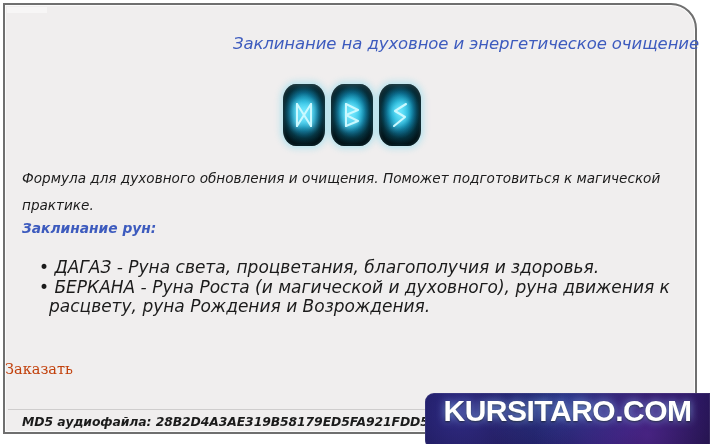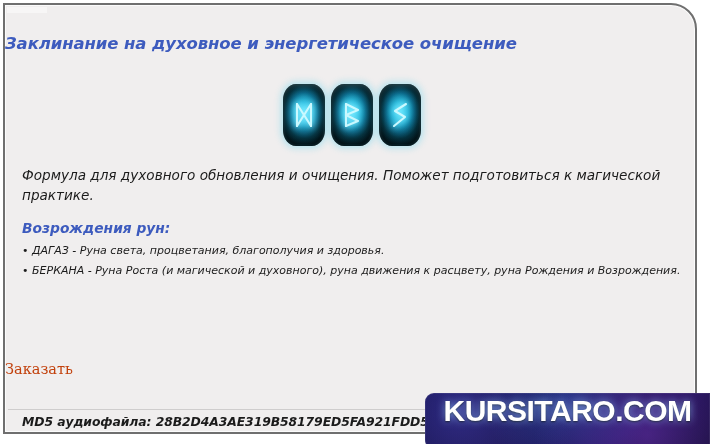--- a/index.html
+++ b/index.html
@@ -39,25 +39,25 @@
     width: 40px; height: 6px;
     background: #f7f6f6;
   }
 
   
   #title {
     position: absolute;
     left: 0;
     top: 29px;
     width: 694px;
-    text-align: left;
+    text-align: right;
     color: #3d5bbe;
     font-family: "DejaVu Sans", sans-serif;
     font-style: italic;
-    font-weight: bold;
+    font-weight: normal;
     font-size: 16.5px;
     letter-spacing: -0.1px;
     white-space: nowrap;
   }
 
   
   #runes {
     position: absolute;
     left: 0;
     top: 78px;
@@ -112,45 +112,45 @@
 
   
   .body-text {
     position: absolute;
     left: 17px;
     width: 666px;
     color: #1b1b1b;
     font-family: "DejaVu Sans", sans-serif;
     font-style: italic;
     font-size: 13.6px;
-    line-height: 20px;
+    line-height: 27px;
   }
   #intro { top: 160px; }
   #combo-heading {
     position: absolute;
     left: 17px;
     top: 215px;
     color: #3d5bbe;
     font-family: "DejaVu Sans", sans-serif;
     font-style: italic;
     font-weight: bold;
     font-size: 13.8px;
   }
   #rune-list {
     position: absolute;
     left: 17px;
     top: 236px;
     width: 672px;
-    margin: 0;
+    margin: 17px;
     padding: 0;
     list-style: none;
     color: #1b1b1b;
     font-family: "DejaVu Sans", sans-serif;
     font-style: italic;
-    font-size: 11px;
+    font-size: 17px;
     line-height: 19.5px;
   }
   #rune-list li {
     text-indent: -10px;
     padding-left: 10px;
   }
   #rune-list li::before {
     content: "\2022\00a0";
   }
 
@@ -289,21 +289,21 @@
         <svg width="20" height="26" viewBox="0 0 20 26" aria-hidden="true">
           <path d="M16 2 L5 9 L15 15 L4 24"></path>
         </svg>
       </span>
     </div>
 
   </div>
 
   <div class="body-text" id="intro">Формула для духовного обновления и очищения. Поможет подготовиться к магической практике.</div>
 
-  <div id="combo-heading">Возрождения рун:</div>
+  <div id="combo-heading">Заклинание рун:</div>
 
   <ul id="rune-list">
     <li>ДАГАЗ - Руна света, процветания, благополучия и здоровья.</li>
     <li>БЕРКАНА - Руна Роста (и магической и духовного), руна движения к расцвету, руна Рождения и Возрождения.</li>
   </ul>
 
   <a id="order-link" href="#">Заказать</a>
 
   <div id="md5-divider"></div>
   <div id="md5-line">MD5 аудиофайла: 28B2D4A3AE319B58179ED5FA921FDD54</div>

